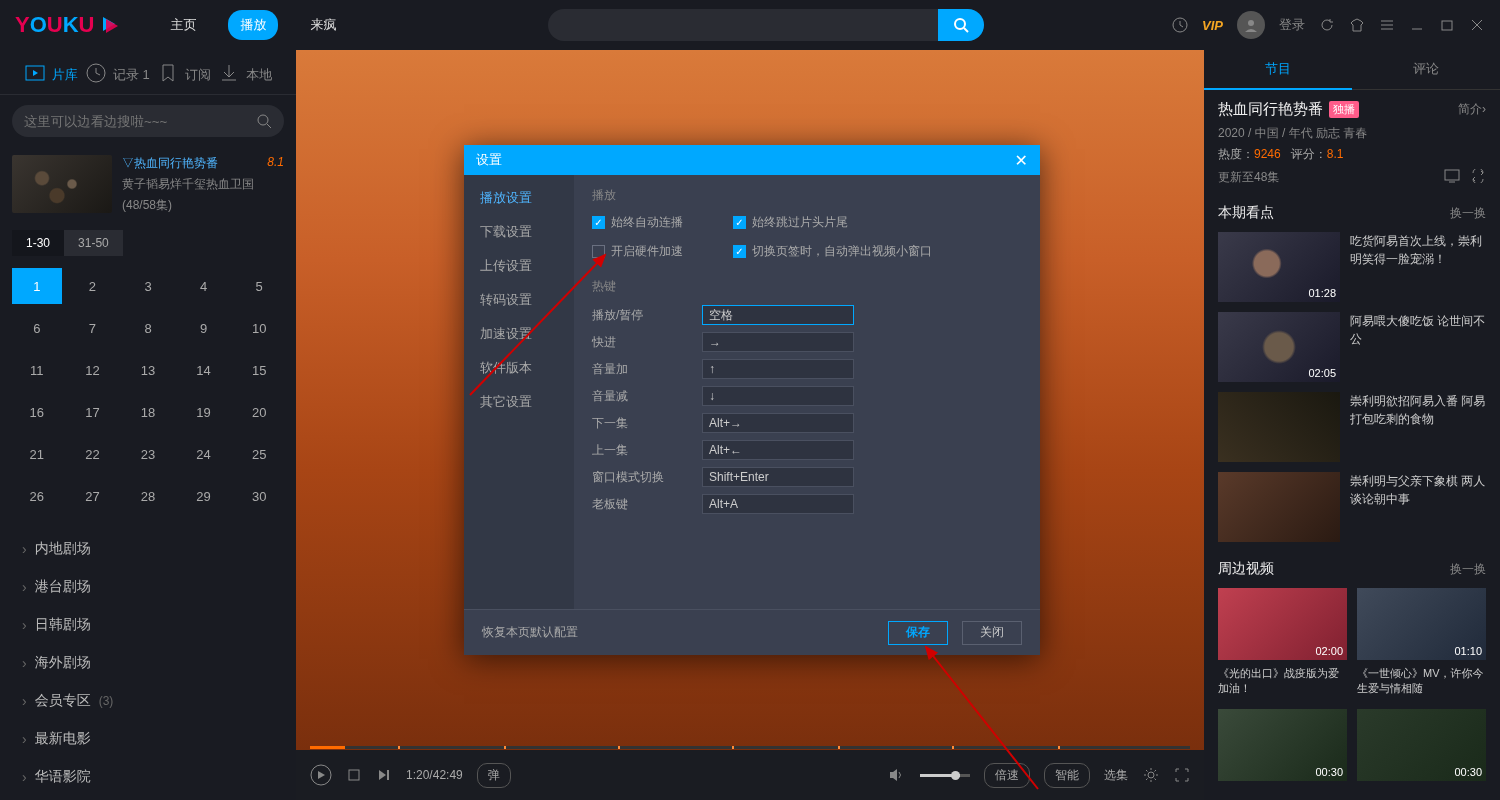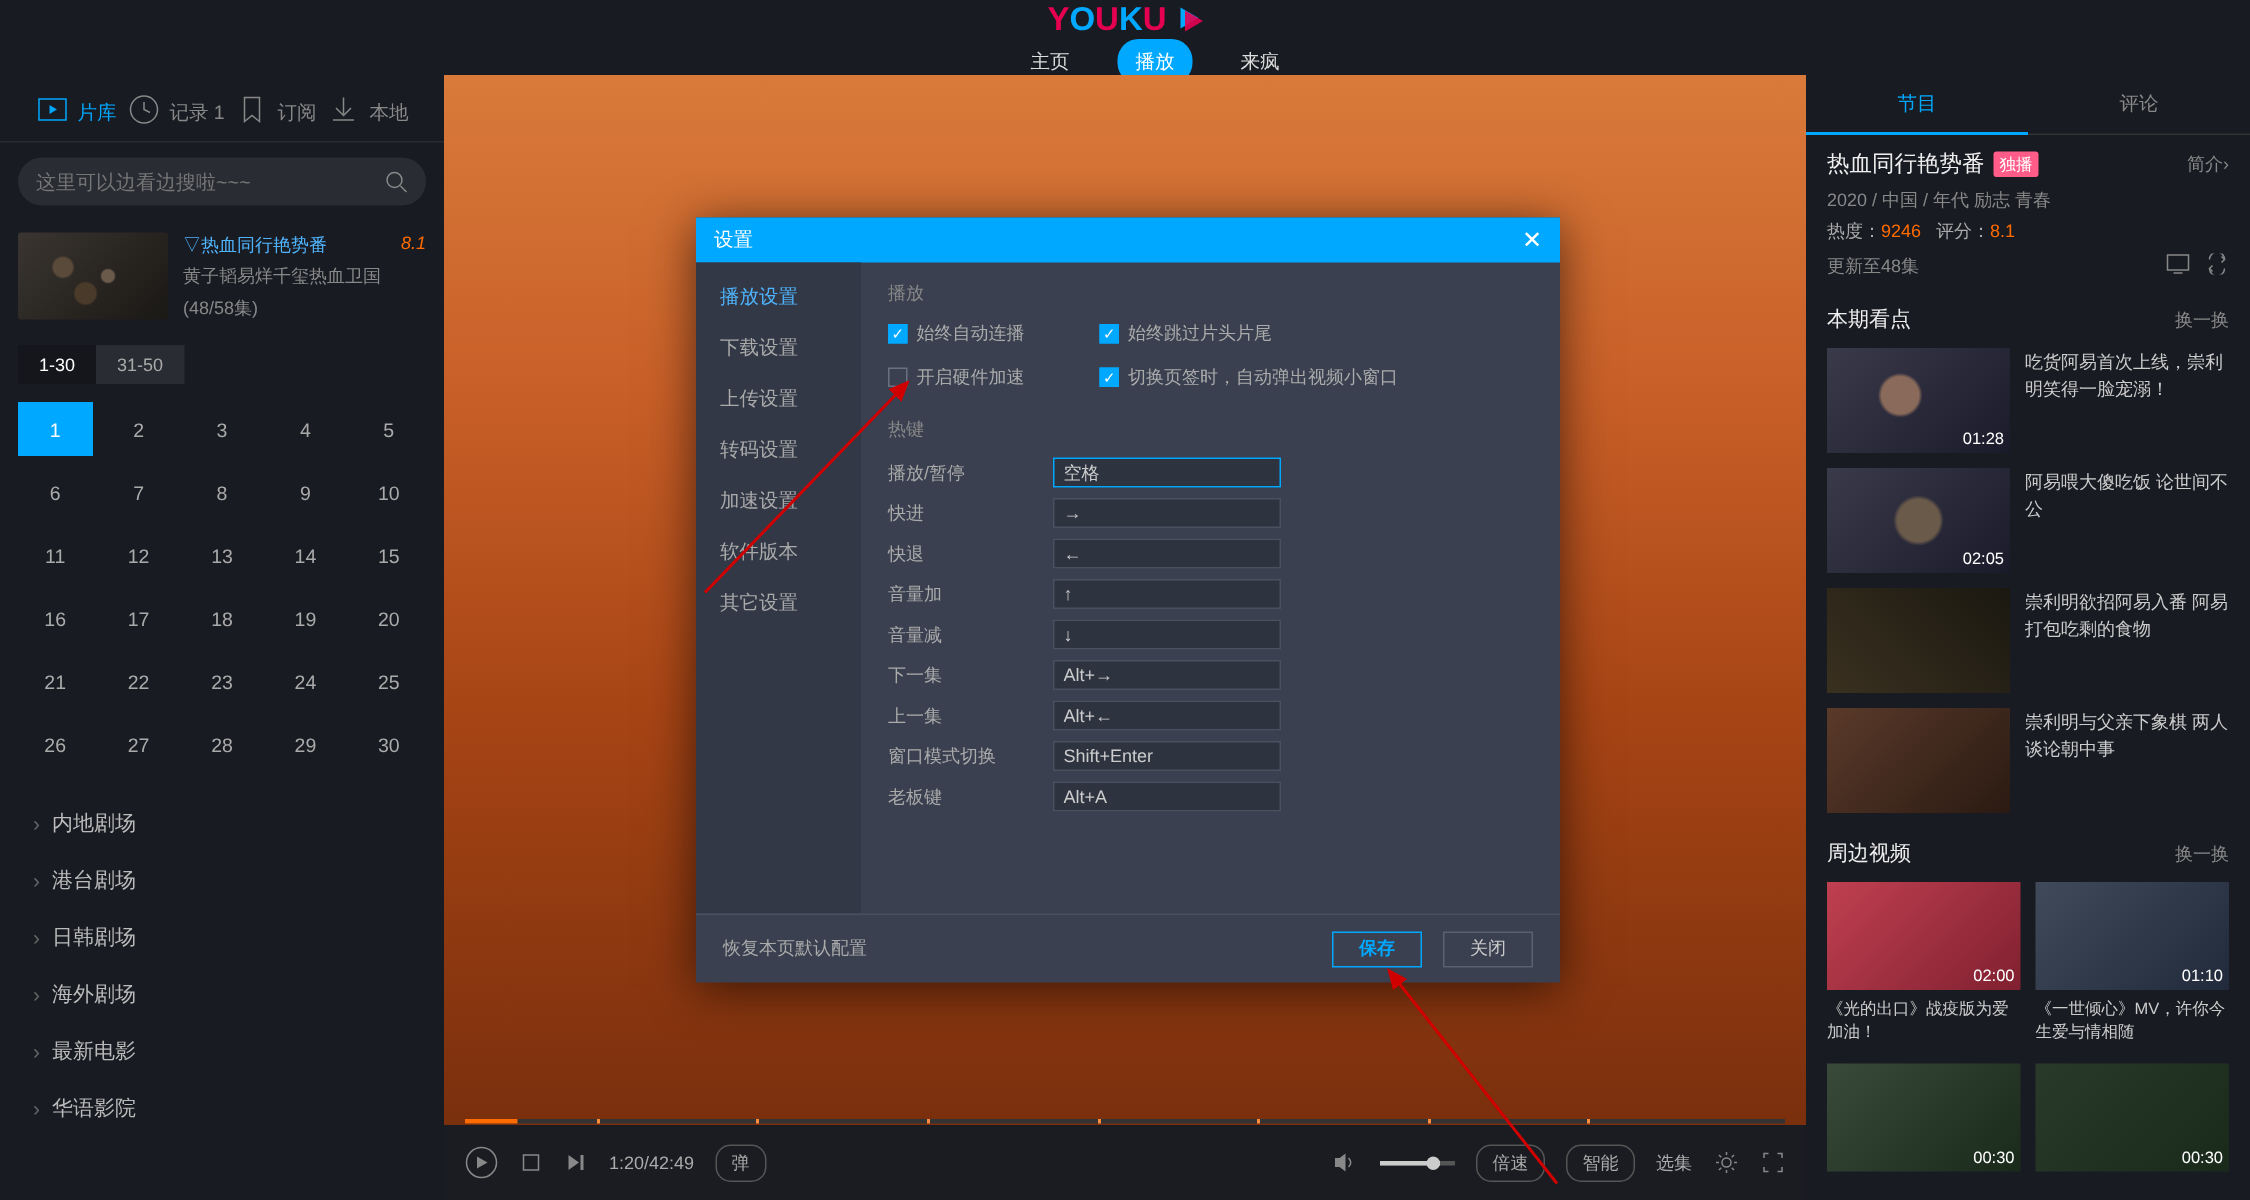--- a/index.html
+++ b/index.html
@@ -1,17 +1,17 @@
 <!DOCTYPE html>
 <html><head>
 <meta charset="utf-8">
 <style>
 * { margin: 0; padding: 0; box-sizing: border-box; font-family: "Microsoft YaHei", sans-serif; }
 body { background: #191b22; color: #aaa; font-size: 13px; width: 1500px; height: 800px; overflow: hidden; position: relative; }
-.topbar { height: 50px; display: flex; align-items: center; padding: 0 15px; flex-direction: column; }
+.topbar { height: 50px; display: flex; align-items: center; padding: 0 15px; }
 .logo { display: flex; align-items: center; gap: 2px; }
 .logo-text { font-size: 22px; font-weight: bold; }
 .logo-y { color: #e50050; } .logo-o { color: #00a8ff; } .logo-u { color: #e50050; } .logo-k { color: #00a8ff; } .logo-u2 { color: #e50050; }
 .logo-icon { margin-left: 4px; }
 .topnav { display: flex; gap: 20px; margin-left: 40px; align-items: center; }
 .topnav-item { color: #ddd; cursor: pointer; padding: 6px 12px; border-radius: 14px; }
 .topnav-item.active { background: #00a8ff; color: #fff; }
 .search-wrap { margin-left: 200px; display: flex; align-items: center; }
 .search-input { width: 390px; height: 32px; background: #2a2c33; border: none; border-radius: 16px 0 0 16px; padding: 0 15px; color: #aaa; }
 .search-btn { width: 46px; height: 32px; background: #00a8ff; border: none; border-radius: 0 16px 16px 0; cursor: pointer; display: flex; align-items: center; justify-content: center; }
@@ -284,20 +284,21 @@
         <div class="ep-cell">27</div>
         <div class="ep-cell">28</div>
         <div class="ep-cell">29</div>
         <div class="ep-cell">30</div>
       </div>
     <div class="cat-list" id="cat-list">
         <div class="cat-item">内地剧场</div>
         <div class="cat-item">港台剧场</div>
         <div class="cat-item">日韩剧场</div>
         <div class="cat-item">海外剧场</div>
+        <div class="cat-item">会员专区 <span class="cat-count">(3)</span></div>
         <div class="cat-item">最新电影</div>
         <div class="cat-item">华语影院</div>
       </div>
   </div>
 
   <div class="player">
     <div class="video-area"></div>
     <div class="controls">
       <div class="progress-bar">
           <div class="progress-fill"></div>
@@ -500,24 +501,20 @@
         <div id="hk-rows">
             <div class="hk-row">
               <span class="hk-label">播放/暂停</span>
               <input class="hk-input focused" value="空格" style="">
             </div>
             <div class="hk-row">
               <span class="hk-label">快进</span>
               <input class="hk-input" value="→" style="">
             </div>
             <div class="hk-row">
-              <span class="hk-label">快退</span>
-              <input class="hk-input" value="←" style="">
-            </div>
-            <div class="hk-row">
               <span class="hk-label">音量加</span>
               <input class="hk-input" value="↑" style="">
             </div>
             <div class="hk-row">
               <span class="hk-label">音量减</span>
               <input class="hk-input" value="↓" style="">
             </div>
             <div class="hk-row">
               <span class="hk-label">下一集</span>
               <input class="hk-input" value="Alt+→" style="">

